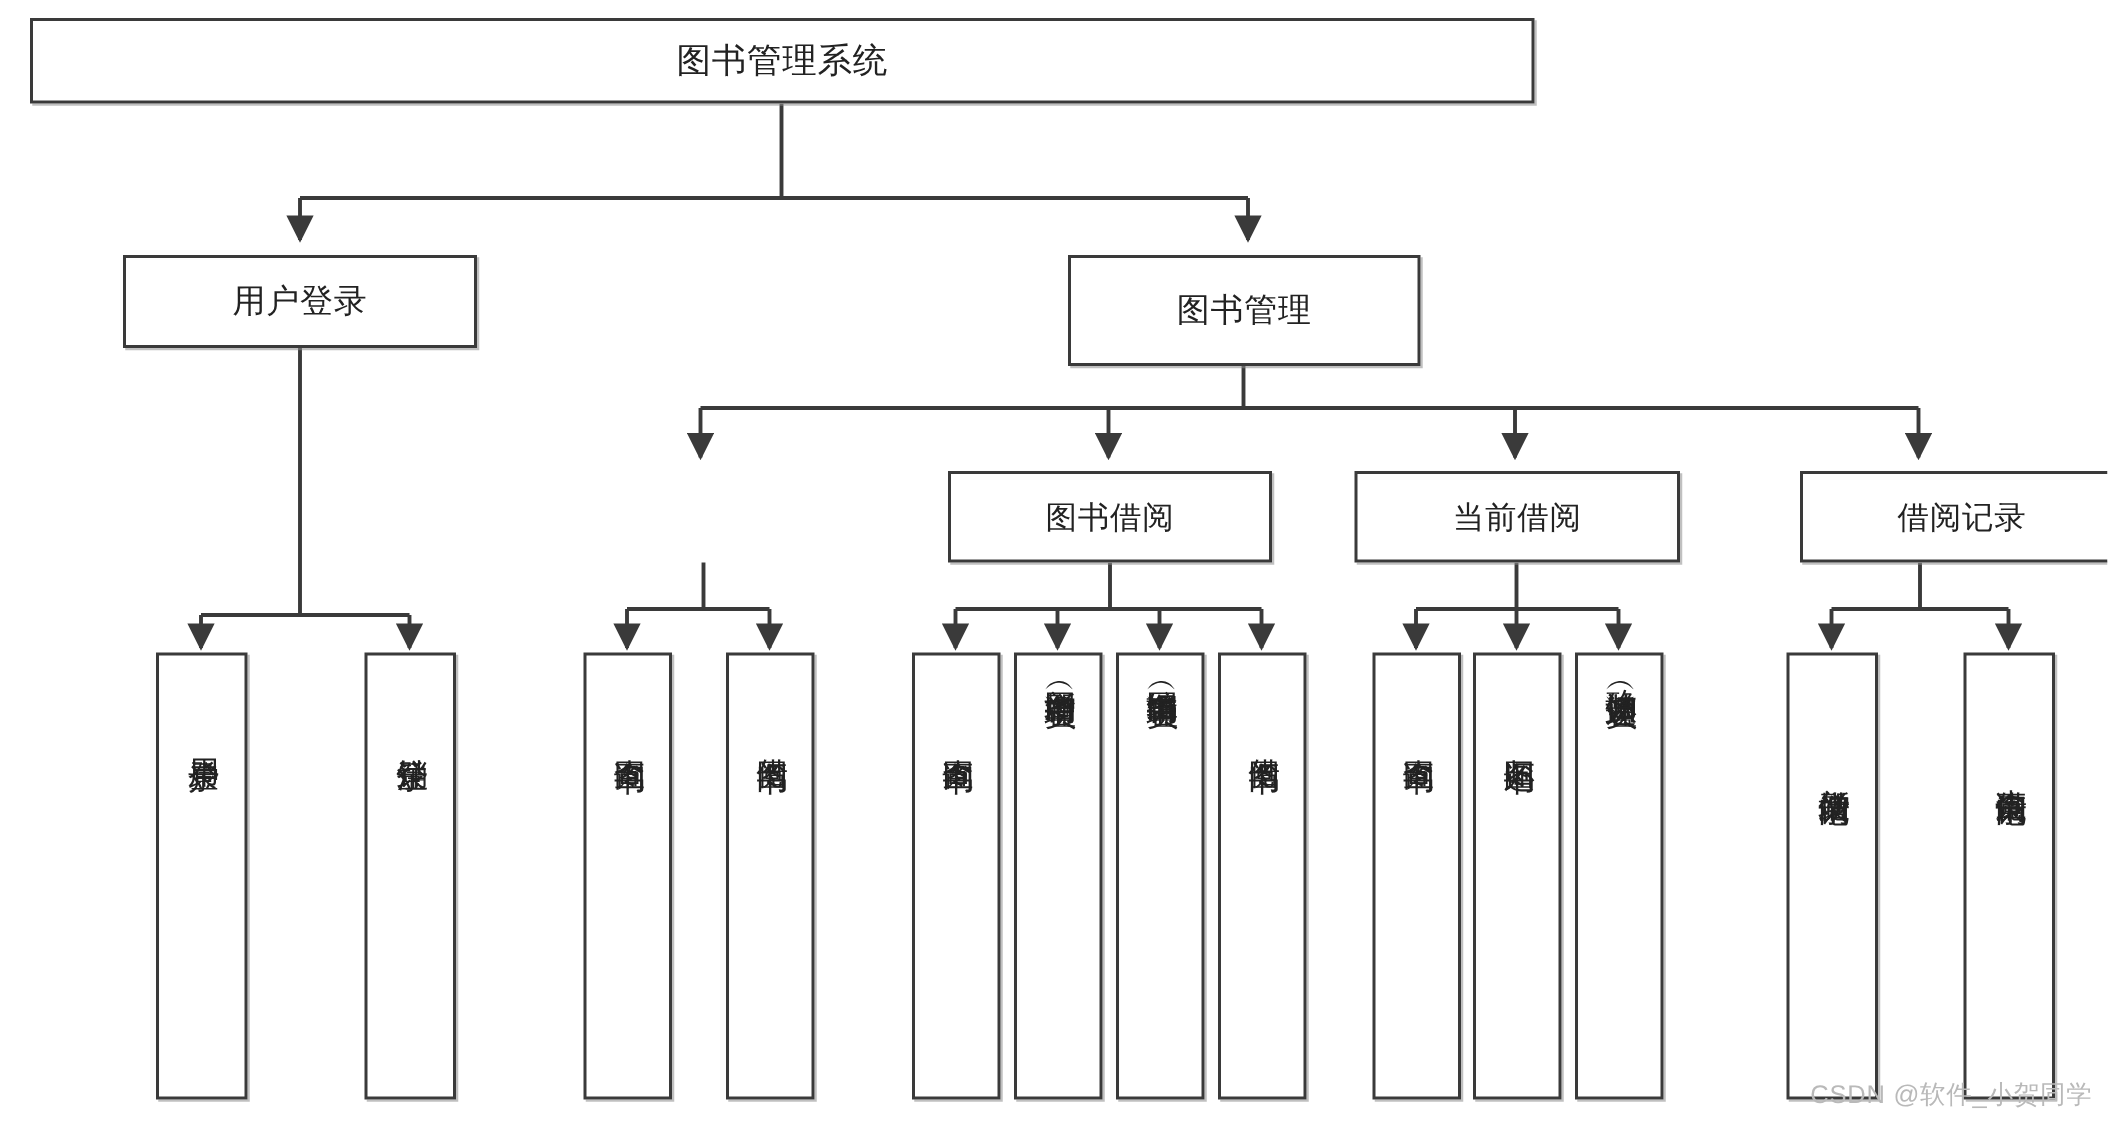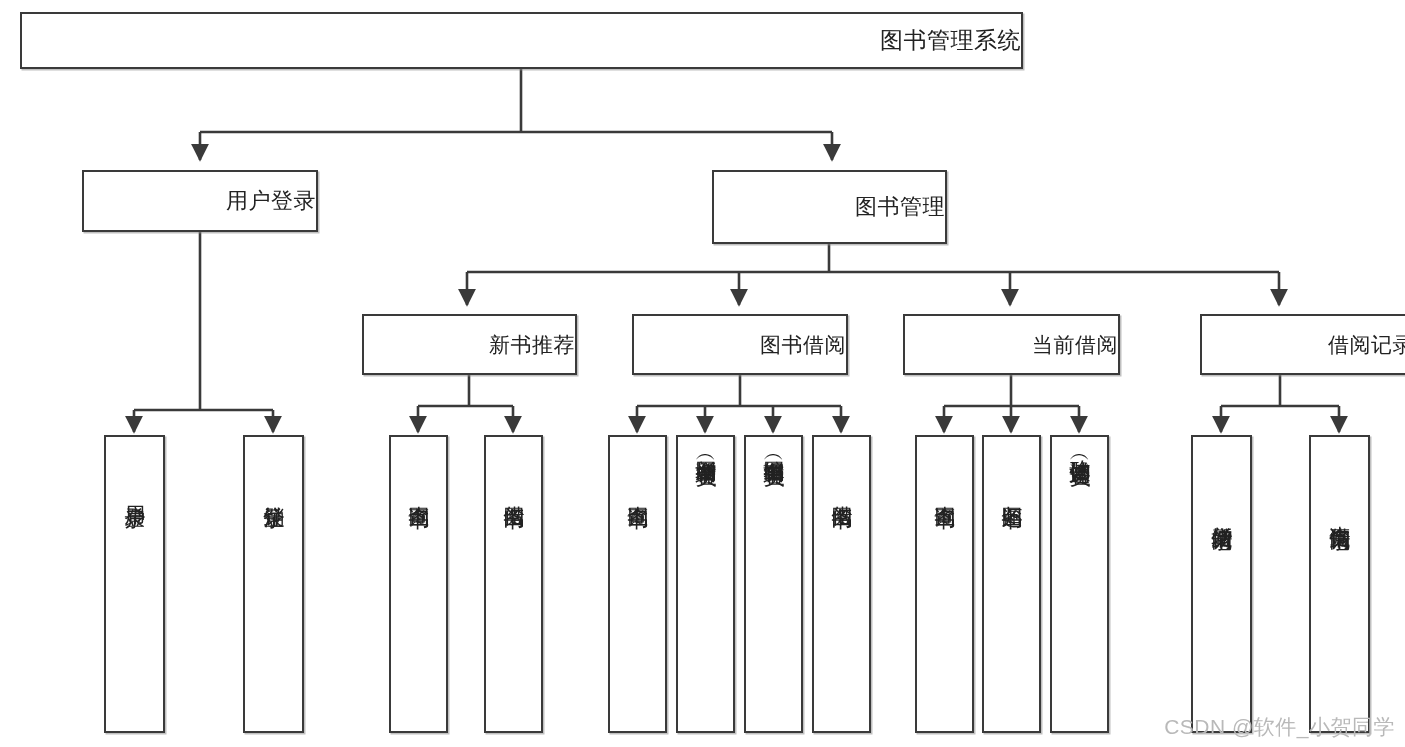--- a/index.html
+++ b/index.html
@@ -25,21 +25,21 @@
     height: 747px;
     pointer-events: none;
   }
   .node {
     position: absolute;
     box-sizing: border-box;
     background: #ffffff;
     border: 2px solid #3a3a3a;
     display: flex;
     align-items: center;
-    justify-content: flex-end;
+    justify-content: center;
     box-shadow: 1.5px 1.5px 0 0 rgba(140,140,140,0.55);
   }
   .node .label {
     color: #222222;
     letter-spacing: 0.5px;
     white-space: nowrap;
     text-align: center;
   }
   .node.root .label { font-size: 23px; }
   .node.level2 .label { font-size: 22px; }
@@ -57,21 +57,21 @@
     letter-spacing: 1px;
     white-space: normal;
   }
   .node.leaf.tall-text { padding-top: 6px; }
   .node.leaf.mid-text { padding-top: 52px; }
   .node.leaf.low-text { padding-top: 72px; }
   #watermark {
     position: absolute;
     right: 10px;
     bottom: 6px;
-    font-size: 21px;
+    font-size: 17px;
     color: #b9b9b9;
     letter-spacing: 0.5px;
     white-space: nowrap;
   }
 </style>
 </head>
 <body>
 
 <div id="canvas">
 
@@ -129,23 +129,20 @@
     <span class="label">图书管理系统</span>
   </div>
 
   <div class="node level2" style="left:82px; top:170px; width:236px; height:62px;">
     <span class="label">用户登录</span>
   </div>
   <div class="node level2" style="left:712px; top:170px; width:235px; height:74px;">
     <span class="label">图书管理</span>
   </div>
 
-  <div class="node level3" style="left:362px; top:314px; width:215px; height:61px;">
-    <span class="label">新书推荐</span>
-  </div>
   <div class="node level3" style="left:903px; top:314px; width:217px; height:61px;">
     <span class="label">当前借阅</span>
   </div>
   <div class="node level3" style="left:632px; top:314px; width:216px; height:61px;">
     <span class="label">图书借阅</span>
   </div>
   <div class="node level3" style="left:1172px; top:314px; width:216px; height:61px;margin-left:28px;">
     <span class="label">借阅记录</span>
   </div>
 

